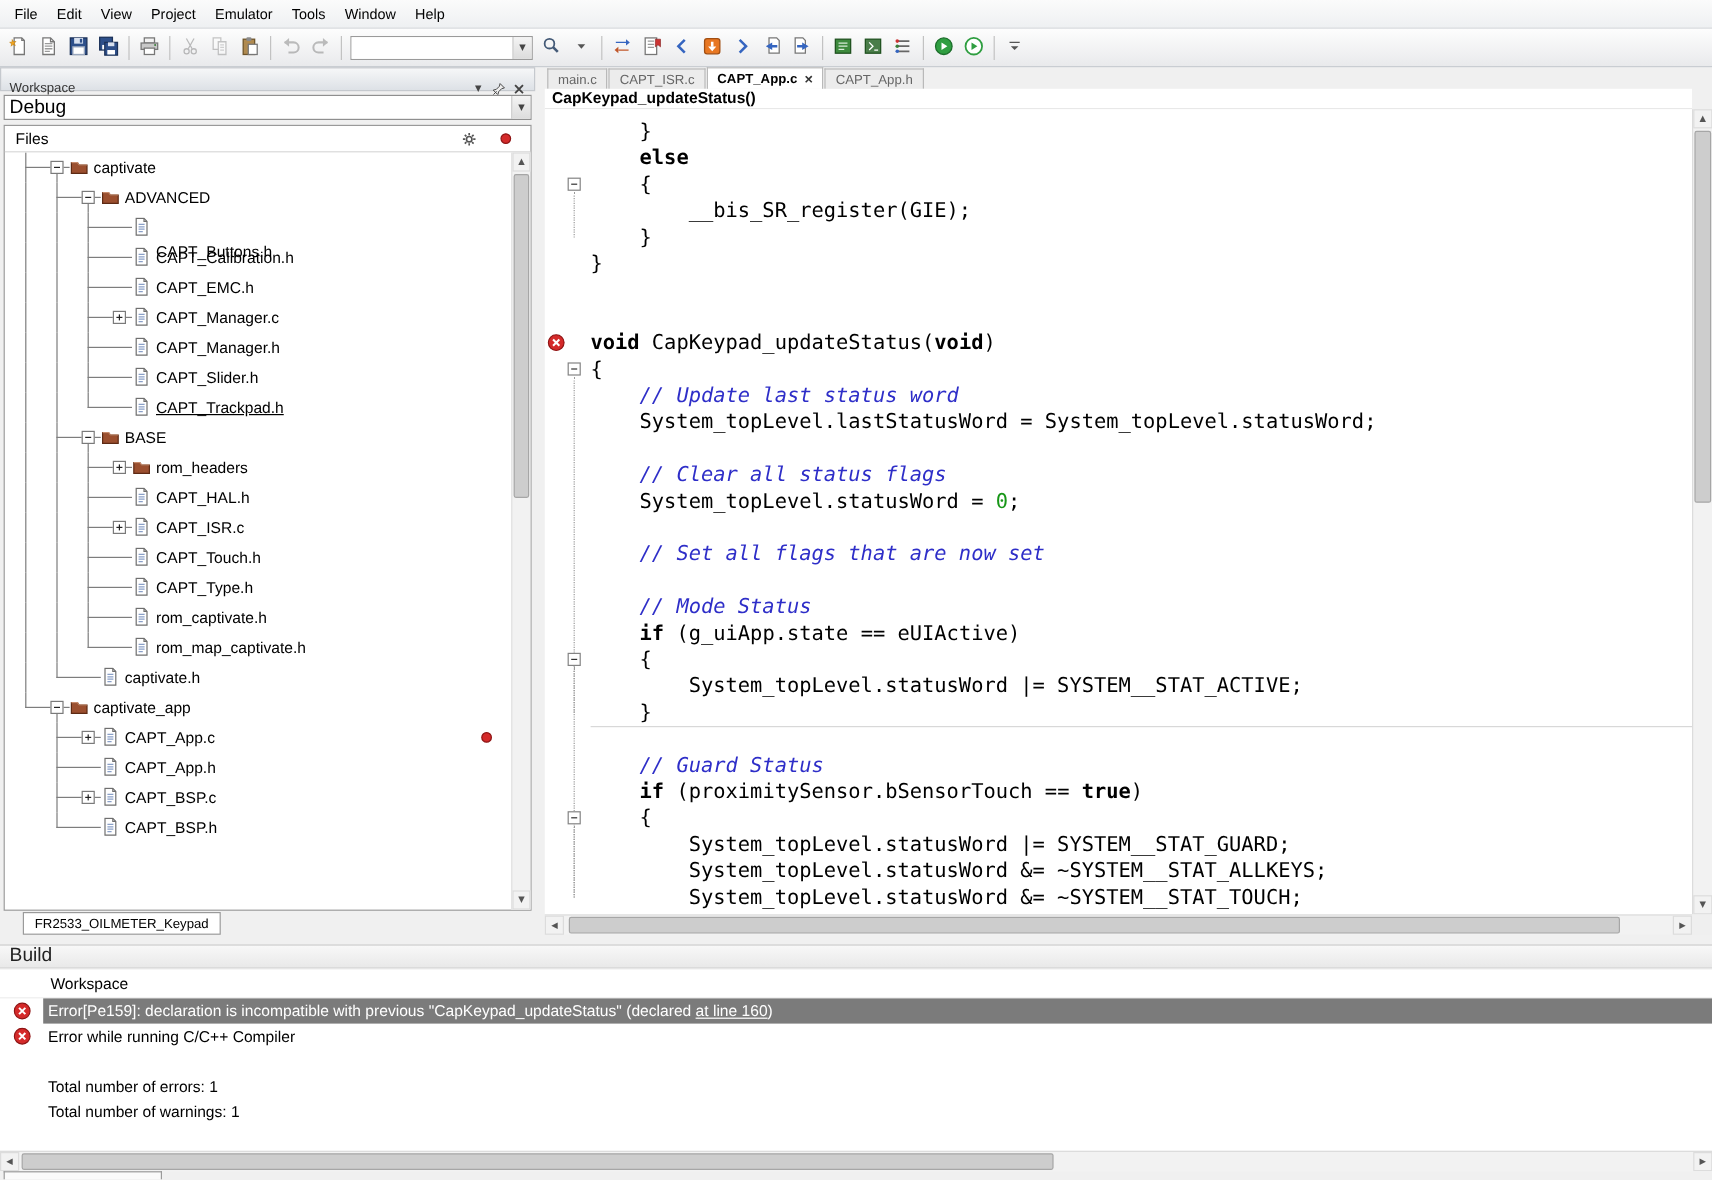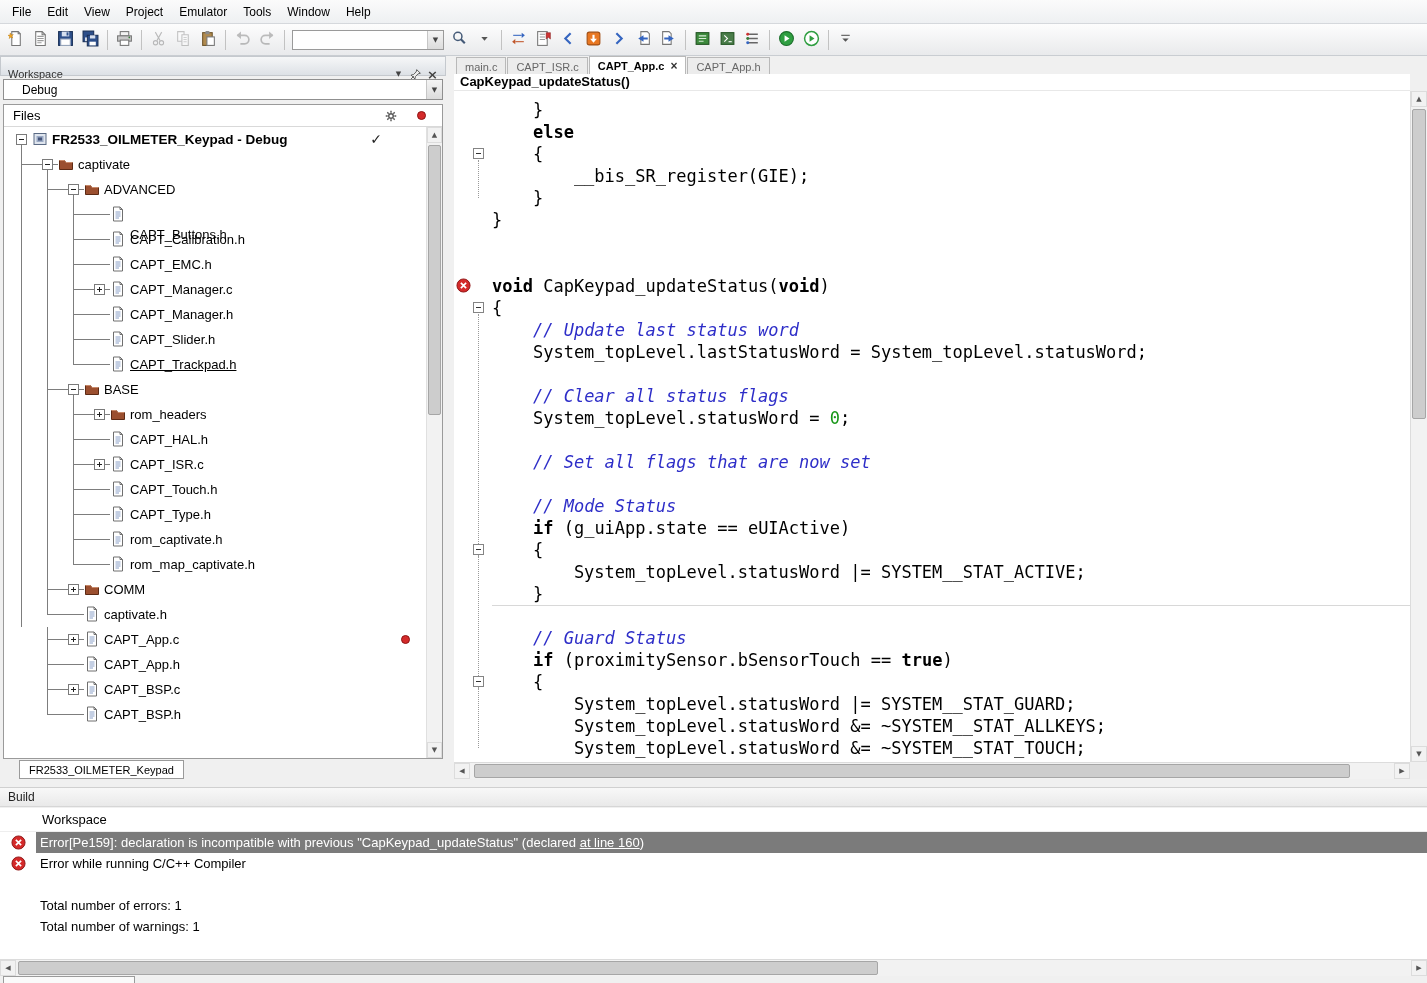--- a/index.html
+++ b/index.html
@@ -23,21 +23,21 @@
 
   
   .workspace{position:absolute;left:0;top:56px;width:446px;height:723px}
   .wcaption{height:20px;background:linear-gradient(#f6f7f8,#dde1e6);border:1px solid #c5c9ce;display:flex;
     align-items:center;padding:16px 4px 0 7px;font-size:11px;color:#333}
   .wcaption .sp{flex:1}
   .cap-ic{width:17px;height:15px;display:flex;align-items:center;justify-content:center;color:#444;
     font-family:"DejaVu Sans",sans-serif}
   .wcombo{position:absolute;left:3px;right:3px;top:23px;height:21px;background:#fff;border:1px solid #8f8f8f;
     display:flex;align-items:stretch}
-  .wcombo .val{flex:1;padding-left:18px;font-size:12px;display:flex;align-items:center}
+  .wcombo .val{flex:1;padding-left:4px;font-size:16px;display:flex;align-items:center}
   .filesbox{position:absolute;left:3px;right:3px;top:48px;bottom:20px;background:#fff;border:1px solid #9a9a9a}
   .fheader{height:22px;border-bottom:1px solid #d9d9d9;display:flex;align-items:center;padding-left:9px;
     font-size:13px;position:relative}
   .fh-gear{position:absolute;right:44px;width:14px;height:14px}
   .fh-gear svg{width:14px;height:14px}
   .red-dot{width:9px;height:9px;border-radius:50%;background:#d42a2a;border:1px solid #8e1414;display:inline-block}
   .fh-dot{position:absolute;right:16px;top:6px}
   .treearea{position:absolute;left:0;right:16px;top:22px;bottom:0;overflow:hidden}
   .trow{position:relative;height:25px;font-size:13px}
   .trow .tlabel{position:absolute;top:0;line-height:25px;white-space:nowrap}
@@ -82,21 +82,21 @@
   .foldbox::before{content:"";position:absolute;left:2px;right:2px;top:4px;border-top:1px solid #333}
   .dotline{position:absolute;left:24px;width:1px;border-left:1px dotted #9a9a9a;z-index:1}
   .gut-error{position:absolute;left:2px;width:16px;height:16px}
   .gut-error svg,.bicon svg{width:15px;height:15px}
   .evscroll{position:absolute;right:0;top:35px;bottom:17px;width:17px;background:#f2f2f2;border-left:1px solid #dcdcdc}
   .ehscroll{position:absolute;left:0;right:17px;bottom:0;height:17px;background:#f2f2f2;border-top:1px solid #dcdcdc}
   .ecorner{position:absolute;right:0;bottom:0;width:17px;height:17px;background:#efefef}
 
   
   .build{position:absolute;left:0;top:787px;right:0;height:189px;background:#f0f0f0}
-  .bcaption{height:20px;display:flex;align-items:center;padding-left:8px;font-size:12px;color:#222;
+  .bcaption{height:20px;display:flex;align-items:center;padding-left:8px;font-size:16px;color:#222;
     background:linear-gradient(#f8f8f8,#e9e9e9);border-top:1px solid #d0d0d0;border-bottom:1px solid #d6d6d6}
   .bcontent{position:absolute;left:0;top:21px;right:0;bottom:17px;background:#fff}
   .bheader{height:24px;line-height:24px;padding-left:42px;font-size:13px;border-bottom:1px solid #eee}
   .brow{display:flex;height:21px;align-items:center}
   .bicon{width:36px;display:flex;justify-content:center;align-items:center}
   .btext{flex:1;font-size:13px;height:21px;line-height:21px;padding-left:4px;white-space:pre}
   .btext.bsel{background:#7b7b7b;color:#fff}
   .blink{text-decoration:underline}
   .bhscroll{position:absolute;left:0;right:0;bottom:0;height:17px;background:#f2f2f2;border-top:1px solid #dcdcdc}
 
@@ -319,31 +319,20 @@
       <span>Files</span>
       <span class="fh-gear"><svg viewBox="0 0 16 16">
             <g stroke="#555" stroke-width="1.6">
               <path d="M8 2v2.2M8 11.8V14M2 8h2.2M11.8 8H14M3.8 3.8l1.5 1.5M10.7 10.7l1.5 1.5M12.2 3.8l-1.5 1.5M5.3 10.7l-1.5 1.5"></path>
             </g>
             <circle cx="8" cy="8" r="2.6" fill="none" stroke="#555" stroke-width="1.6"></circle>
           </svg></span>
       <span class="red-dot fh-dot"></span>
     </div>
     <div class="treearea">
-        <div class="trow bold">
-          <div class="tline" style="left: 17px; top: 18px; width: 1px; height: 7px;"></div>
-          <div class="exp" style="left: 12px;"></div>
-          <span class="ticon" style="left: 28px;"><svg viewBox="0 0 16 16">
-              <rect x="2" y="2.5" width="12" height="11" fill="#dfe5ee" stroke="#5a6a84"></rect>
-              <rect x="4.5" y="5" width="7" height="6" fill="#9aa9c4"></rect>
-              <rect x="6" y="6.5" width="4" height="3" fill="#44547a"></rect>
-            </svg></span>
-          <span class="tlabel" style="left: 48px;">FR2533_OILMETER_Keypad - Debug</span>
-          <span class="b-check">✓</span>
-        </div>
         <div class="trow">
           <div class="tline" style="left: 17px; top: 0px; width: 1px; height: 25px;"></div>
           <div class="tline" style="left: 17px; top: 12px; width: 37px; height: 1px;"></div>
           <div class="tline" style="left: 43px; top: 18px; width: 1px; height: 7px;"></div>
           <div class="exp" style="left: 38px;"></div>
           <span class="ticon" style="left: 54px;"><svg viewBox="0 0 16 16">
               <path d="M1.5 4.5h5l1.5 2h6.5v7h-13z" fill="#9b4f2f" stroke="#5d2a14"></path>
               <path d="M1.5 4.5h5l1.5 2h6.5" fill="none" stroke="#c88a6a"></path>
             </svg></span>
           <span class="tlabel" style="left: 74px;">captivate</span>
@@ -537,39 +526,39 @@
           <div class="tline" style="left: 69px; top: 12px; width: 37px; height: 1px;"></div>
           <span class="ticon" style="left: 106px;"><svg viewBox="0 0 16 16">
               <path d="M3.5 1h6.5l2.5 2.5V15h-9z" fill="#fff" stroke="#6f6f6f"></path>
               <path d="M10 1v2.5h2.5" fill="none" stroke="#6f6f6f"></path>
               <path d="M5.5 6h5M5.5 8h5M5.5 10h5M5.5 12h3.5" stroke="#8aa0c8"></path>
             </svg></span>
           <span class="tlabel" style="left: 126px;">rom_map_captivate.h</span>
         </div>
         <div class="trow">
           <div class="tline" style="left: 17px; top: 0px; width: 1px; height: 25px;"></div>
-          <div class="tline" style="left: 43px; top: 0px; width: 1px; height: 25px;"></div>
-          <div class="tline" style="left: 43px; top: 12px; width: 37px; height: 1px;"></div>
-          <div class="exp plus" style="left: 64px;"></div>
-          <span class="ticon" style="left: 80px;"><svg viewBox="0 0 16 16">
-              <path d="M1.5 4.5h5l1.5 2h6.5v7h-13z" fill="#9b4f2f" stroke="#5d2a14"></path>
-              <path d="M1.5 4.5h5l1.5 2h6.5" fill="none" stroke="#c88a6a"></path>
-            </svg></span>
-          <span class="tlabel" style="left: 100px;">COMM</span>
-        </div>
-        <div class="trow">
-          <div class="tline" style="left: 17px; top: 0px; width: 1px; height: 25px;"></div>
           <div class="tline" style="left: 43px; top: 0px; width: 1px; height: 13px;"></div>
           <div class="tline" style="left: 43px; top: 12px; width: 37px; height: 1px;"></div>
           <span class="ticon" style="left: 80px;"><svg viewBox="0 0 16 16">
               <path d="M3.5 1h6.5l2.5 2.5V15h-9z" fill="#fff" stroke="#6f6f6f"></path>
               <path d="M10 1v2.5h2.5" fill="none" stroke="#6f6f6f"></path>
               <path d="M5.5 6h5M5.5 8h5M5.5 10h5M5.5 12h3.5" stroke="#8aa0c8"></path>
             </svg></span>
           <span class="tlabel" style="left: 100px;">captivate.h</span>
+        </div>
+        <div class="trow">
+          <div class="tline" style="left: 17px; top: 0px; width: 1px; height: 13px;"></div>
+          <div class="tline" style="left: 17px; top: 12px; width: 37px; height: 1px;"></div>
+          <div class="tline" style="left: 43px; top: 18px; width: 1px; height: 7px;"></div>
+          <div class="exp" style="left: 38px;"></div>
+          <span class="ticon" style="left: 54px;"><svg viewBox="0 0 16 16">
+              <path d="M1.5 4.5h5l1.5 2h6.5v7h-13z" fill="#9b4f2f" stroke="#5d2a14"></path>
+              <path d="M1.5 4.5h5l1.5 2h6.5" fill="none" stroke="#c88a6a"></path>
+            </svg></span>
+          <span class="tlabel" style="left: 74px;">captivate_app</span>
         </div>
         <div class="trow">
           <div class="tline" style="left: 43px; top: 0px; width: 1px; height: 25px;"></div>
           <div class="tline" style="left: 43px; top: 12px; width: 37px; height: 1px;"></div>
           <div class="exp plus" style="left: 64px;"></div>
           <span class="ticon" style="left: 80px;"><svg viewBox="0 0 16 16">
               <path d="M3.5 1h6.5l2.5 2.5V15h-9z" fill="#fff" stroke="#6f6f6f"></path>
               <path d="M10 1v2.5h2.5" fill="none" stroke="#6f6f6f"></path>
               <path d="M5.5 6h5M5.5 8h5M5.5 10h5M5.5 12h3.5" stroke="#8aa0c8"></path>
             </svg></span>

